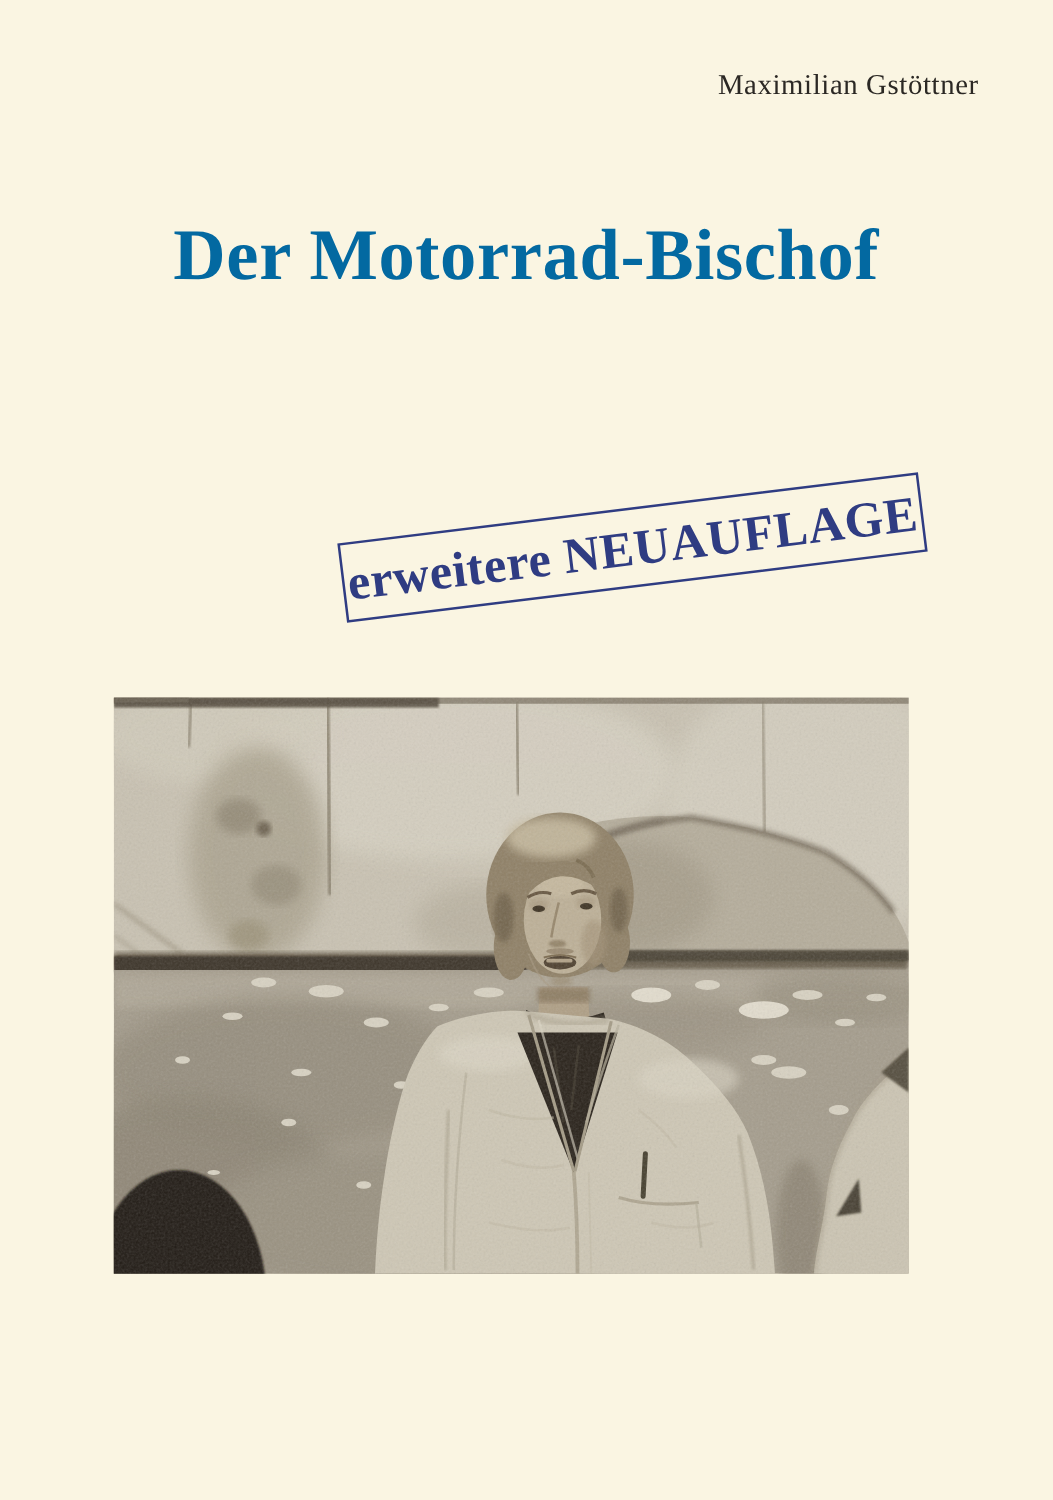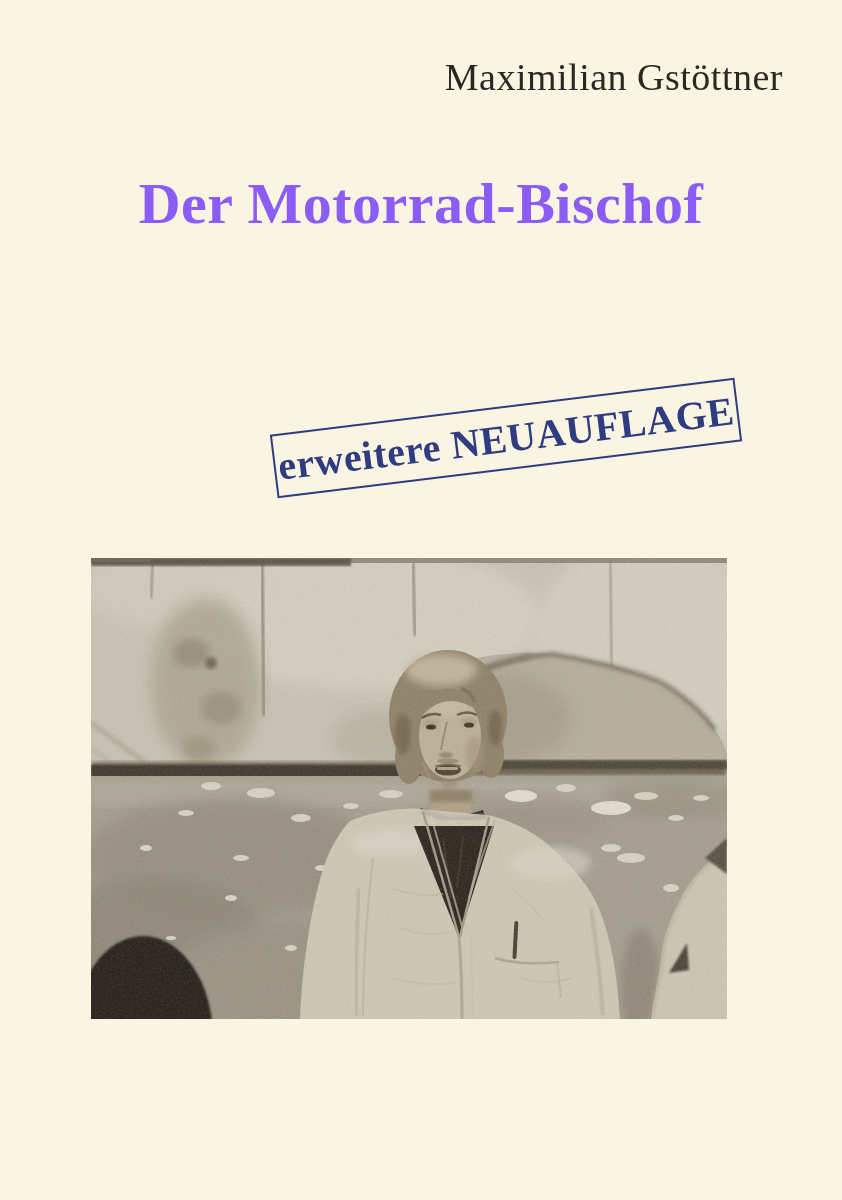--- a/index.html
+++ b/index.html
@@ -1,21 +1,21 @@
 <!DOCTYPE html>
 <html><head>
 <meta charset="utf-8">
 <style>
   html,body{margin:0;padding:0;background:#e8e4d4;}
   .cover{position:relative;width:842px;height:1200px;background:#faf5e2;
          font-family:"Liberation Serif", serif;overflow:hidden;margin:0 auto;}
-  .author{position:absolute;top:55px;right:59px;font-size:38px;color:#2b2824;
+  .author{position:absolute;top:55px;right:59px;font-size:23px;color:#2b2824;
           letter-spacing:.5px;}
   .title{position:absolute;top:166px;left:0;width:842px;margin:0;text-align:center;
-         font-size:58px;font-weight:bold;color:#8b5cf6;line-height:75px;letter-spacing:.5px;}
+         font-size:58px;font-weight:bold;color:#0369a1;line-height:75px;letter-spacing:.5px;}
   .title-line{display:block;}
   .banner{position:absolute;left:272px;top:406px;width:468px;height:64px;
           border:2px solid #2f3c82;box-sizing:border-box;
           transform:rotate(-7deg);display:flex;align-items:center;justify-content:center;
           color:#2f3c82;font-weight:bold;font-size:40px;letter-spacing:.5px;white-space:nowrap;}
   .photo{position:absolute;left:91px;top:558px;width:636px;height:461px;}
   .photo svg{display:block;width:636px;height:461px;}
 </style>
 </head>
 <body>

